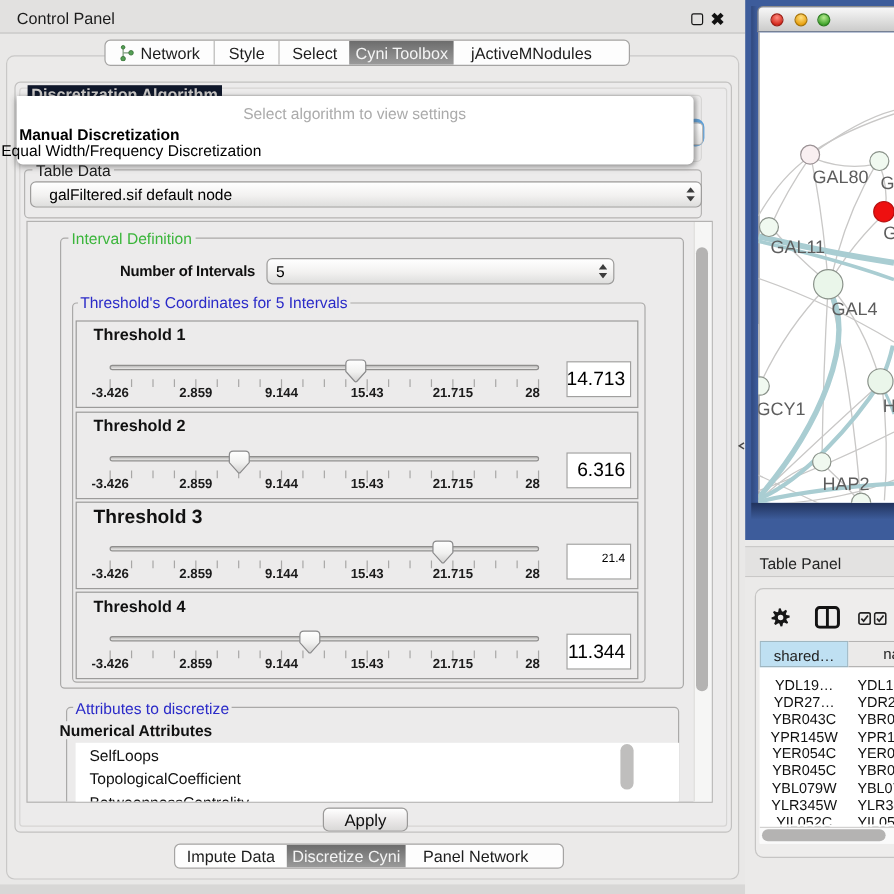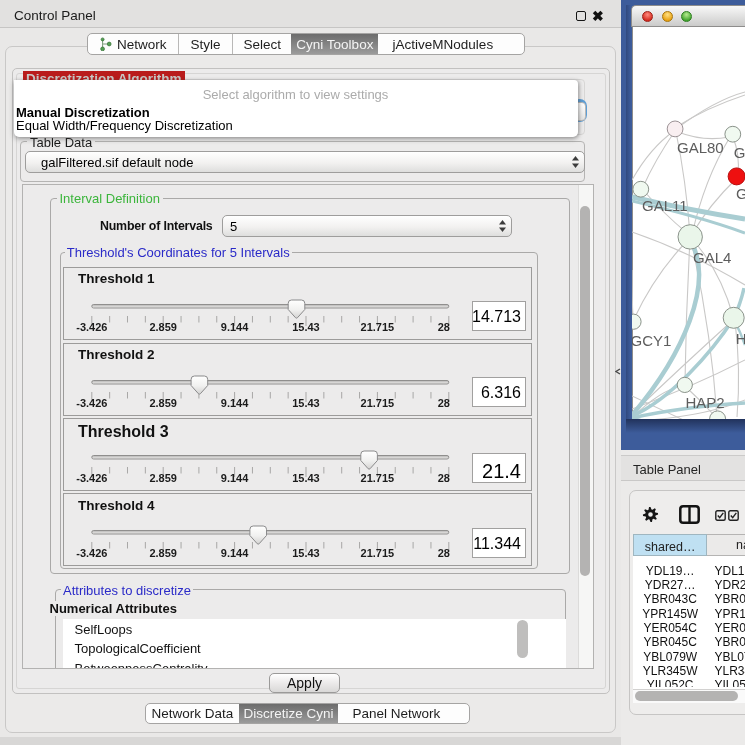--- a/index.html
+++ b/index.html
@@ -26,21 +26,21 @@
           <circle cx="3.6" cy="2.4" r="1.5" fill="#54a054" stroke="#357035" stroke-width="0.7"></circle>
           <circle cx="10.2" cy="7" r="1.9" fill="#54a054" stroke="#357035" stroke-width="0.7"></circle>
           <circle cx="3.6" cy="11.9" r="1.9" fill="#54a054" stroke="#357035" stroke-width="0.7"></circle>
         </svg>Network</div>
 <div style="width:54.3px;height:100%;display:flex;align-items:center;justify-content:center;font-size:13.5px;color:#1d1d1d;border-right:1px solid #b9b8b7;">Style</div>
 <div style="width:58.2px;height:100%;display:flex;align-items:center;justify-content:center;font-size:13.5px;color:#1d1d1d;">Select</div>
 <div style="width:87px;height:100%;display:flex;align-items:center;justify-content:center;font-size:13.5px;background:linear-gradient(#6c6c6c,#9b9b9b);color:#f4f4f4;">Cyni Toolbox</div>
 <div style="width:129px;height:100%;display:flex;align-items:center;justify-content:center;font-size:13.5px;color:#1d1d1d;">jActiveMNodules</div>
 </div>
 <div class="abs" style="left:20px;top:78.5px;width:565px;height:56.5px;border:1px solid #d7d6d5;border-radius:4px;"></div>
-<div class="txt" style="left:23px;top:71px;font-size:13.5px;font-weight:bold;color:#c9c7c5;background:#b91c1c;padding:0 3px;">Discretization Algorithm</div>
+<div class="txt" style="left:23px;top:71px;font-size:13.5px;font-weight:bold;color:#c9c7c5;background:#0f172a;padding:0 3px;">Discretization Algorithm</div>
 <div class="abs" style="left:572px;top:98.5px;width:15px;height:23px;border:3px solid #5d9ed6;border-radius:7px;background:#eaf2fa;"></div>
 <div class="abs" style="left:574px;top:101.5px;width:12px;height:19px;border:1px solid #b9b8b7;border-radius:4px;background:linear-gradient(#fff,#e4e3e2);"></div>
 <div class="abs" style="left:20px;top:141px;width:565px;height:41px;border:1px solid #b5b4b3;border-radius:4px;"></div>
 <div class="txt" style="left:27px;top:134.5px;font-size:13px;color:#1a1a1a;background:#ecebeb;padding:0 3px;">Table Data</div>
 <div class="abs" style="left:25px;top:151px;width:559.5px;height:22px;background:linear-gradient(#ffffff,#f2f1f0 55%,#dededd);border:1px solid #9e9d9c;border-radius:5px;"></div>
 <div class="txt" style="left:41px;top:154.5px;font-size:13px;color:#000;">galFiltered.sif default node</div>
 <svg class="abs" style="left:570.5px;top:156.0px;" width="9" height="12" viewBox="0 0 9 12">
       <path d="M4.5,0 L8,4.5 L1,4.5 Z" fill="#3c3c3c"></path>
       <path d="M4.5,12 L8,7.5 L1,7.5 Z" fill="#3c3c3c"></path>
     </svg>
@@ -191,21 +191,21 @@
         <line x1="385.80" y1="49" x2="385.80" y2="59.0" stroke="#a8a7a6" stroke-width="1"></line>
         <text x="28.80" y="64" font-size="11" font-weight="bold" fill="#1b1b1b" text-anchor="middle" font-family="Liberation Sans,sans-serif">-3.426</text>
         <text x="100.20" y="64" font-size="11" font-weight="bold" fill="#1b1b1b" text-anchor="middle" font-family="Liberation Sans,sans-serif">2.859</text>
         <text x="171.60" y="64" font-size="11" font-weight="bold" fill="#1b1b1b" text-anchor="middle" font-family="Liberation Sans,sans-serif">9.144</text>
         <text x="243.00" y="64" font-size="11" font-weight="bold" fill="#1b1b1b" text-anchor="middle" font-family="Liberation Sans,sans-serif">15.43</text>
         <text x="314.40" y="64" font-size="11" font-weight="bold" fill="#1b1b1b" text-anchor="middle" font-family="Liberation Sans,sans-serif">21.715</text>
         <text x="380.80" y="64" font-size="11" font-weight="bold" fill="#1b1b1b" text-anchor="middle" font-family="Liberation Sans,sans-serif">28</text>
         <path d="M 297.8,42.5 L 297.8,36.3 Q 297.8,33 301.1,33 L 311.1,33 Q 314.40000000000003,33 314.40000000000003,36.3 L 314.40000000000003,42.5 L 307.1,50.7 Q 306.1,51.6 305.1,50.7 Z" fill="url(#thg418.1)" stroke="#8a8a8b" stroke-width="1"></path>
       </svg>
 <div class="abs" style="left:450px;top:268.6px;width:54px;height:30px;background:#fff;border:1px solid #a1a09f;"></div>
-<div class="txt" style="left:450px;top:275.6px;width:49px;text-align:right;font-size:20px;color:#000;">21.4</div>
+<div class="txt" style="left:450px;top:275.6px;width:49px;text-align:right;font-size:10px;color:#000;">21.4</div>
 <div class="abs" style="left:41.2px;top:309.1px;width:468.8px;height:73px;background:#ecebeb;border:1px solid #9c9b9a;"></div>
 <div class="txt" style="left:56px;top:313.6px;font-size:13.5px;font-weight:bold;color:#111;">Threshold 4</div>
 <svg class="abs" style="left:41.2px;top:309.1px;" width="468.8" height="73" viewBox="0 0 468.8 73">
         <defs>
           <linearGradient id="trk493.1" x1="0" y1="0" x2="0" y2="1">
             <stop offset="0" stop-color="#b3b2b1"></stop>
             <stop offset="1" stop-color="#f2f1f0"></stop>
           </linearGradient>
           <linearGradient id="thg493.1" x1="0" y1="0" x2="0" y2="1">
             <stop offset="0" stop-color="#ffffff"></stop>
@@ -249,30 +249,30 @@
 <div class="txt" style="left:39px;top:399px;font-size:13px;color:#2a2ac8;background:#ecebeb;padding:0 2px;">Attributes to discretize</div>
 <div class="txt" style="left:25.5px;top:417px;font-size:13px;font-weight:bold;color:#111;background:#ecebeb;padding:0 2px;">Numerical Attributes</div>
 <div class="abs" style="left:40.6px;top:434.6px;width:503.4px;height:60px;background:#fff;"></div>
 <div class="txt" style="left:52.5px;top:437.5px;font-size:13px;color:#111;">SelfLoops</div>
 <div class="txt" style="left:52.5px;top:457px;font-size:13px;color:#111;">TopologicalCoefficient</div>
 <div class="txt" style="left:52.5px;top:476.5px;font-size:13px;color:#111;">BetweennessCentrality</div>
 <div class="abs" style="left:495px;top:436px;width:11px;height:38px;background:#bfbebd;border-radius:5.5px;"></div>
 </div>
 <div class="abs" style="left:269px;top:672.5px;width:71px;height:20px;background:linear-gradient(#ffffff,#eceaea 50%,#d9d8d7);border:1px solid #9b9a99;border-radius:5px;display:flex;align-items:center;justify-content:center;font-size:14px;color:#111;">Apply</div>
 <div class="abs" style="left:144.5px;top:703px;width:325.5px;height:21px;background:#fdfdfd;border:1px solid #a5a4a3;border-radius:5px;overflow:hidden;display:flex;">
-<div style="width:94.5px;height:100%;display:flex;align-items:center;justify-content:center;font-size:13.5px;color:#1d1d1d;">Network Data</div>
+<div style="width:94.5px;height:100%;display:flex;align-items:center;justify-content:center;font-size:13.5px;color:#1d1d1d;">Impute Data</div>
 <div style="width:99px;height:100%;display:flex;align-items:center;justify-content:center;font-size:13.5px;background:linear-gradient(#6c6c6c,#9b9b9b);color:#f4f4f4;">Discretize Cyni</div>
 <div style="width:132px;height:100%;display:flex;align-items:center;justify-content:center;font-size:13.5px;color:#1d1d1d;">
         <span style="padding-right:14px;">Panel Network</span>
       </div>
 </div>
 <div class="abs" style="left:13.5px;top:80px;width:564px;height:56.5px;background:#ffffff;border-radius:0 4px 5px 5px;box-shadow:0 2px 5px rgba(60,60,60,0.45),2px 0 3px rgba(80,80,80,0.2);"></div>
 <div class="txt" style="left:13.5px;top:87px;width:564px;text-align:center;font-size:13px;color:#ababab;">Select algorithm to view settings</div>
 <div class="txt" style="left:16px;top:104.5px;font-size:13px;font-weight:bold;color:#000;">Manual Discretization</div>
-<div class="txt" style="left:16px;top:118px;font-size:13px;color:#000;">Equal Width/Frequency Discretization</div>
+<div class="txt" style="left:1px;top:118px;font-size:13px;color:#000;">Equal Width/Frequency Discretization</div>
 <svg class="abs" style="left:615px;top:368px;" width="6" height="7" viewBox="0 0 6 7">
       <path d="M5,1 L1,3.5 L5,6" fill="none" stroke="#4a4a4a" stroke-width="1.3"></path>
     </svg>
 <div class="abs" style="left:621px;top:0px;width:124px;height:450px;background:#3d5c9b;"></div>
 <div class="abs" style="left:626px;top:418.5px;width:119px;height:14px;background:linear-gradient(rgba(10,16,40,0.55),rgba(10,16,40,0));"></div>
 <div class="abs" style="left:626px;top:5px;width:5px;height:414px;background:linear-gradient(90deg,rgba(10,16,40,0.25),rgba(10,16,40,0));"></div>
 <div class="abs" style="left:631px;top:5px;width:114px;height:22px;background:linear-gradient(#f8f8f8,#cbcbca);border:1px solid #8e8d8c;border-right:none;border-radius:5px 0 0 0;"></div>
 <div class="abs" style="left:641.8px;top:10.9px;width:11px;height:11px;border-radius:50%;background:radial-gradient(circle at 50% 30%,#ff8a7e,#d3281c 75%);border:1px solid #9c2018;"></div>
 <div class="abs" style="left:661.5px;top:10.9px;width:11px;height:11px;border-radius:50%;background:radial-gradient(circle at 50% 30%,#ffe082,#e8a00f 75%);border:1px solid #a8750a;"></div>
 <div class="abs" style="left:681.0px;top:10.9px;width:11px;height:11px;border-radius:50%;background:radial-gradient(circle at 50% 30%,#b6eb8f,#3fa32b 75%);border:1px solid #2d7d20;"></div>

